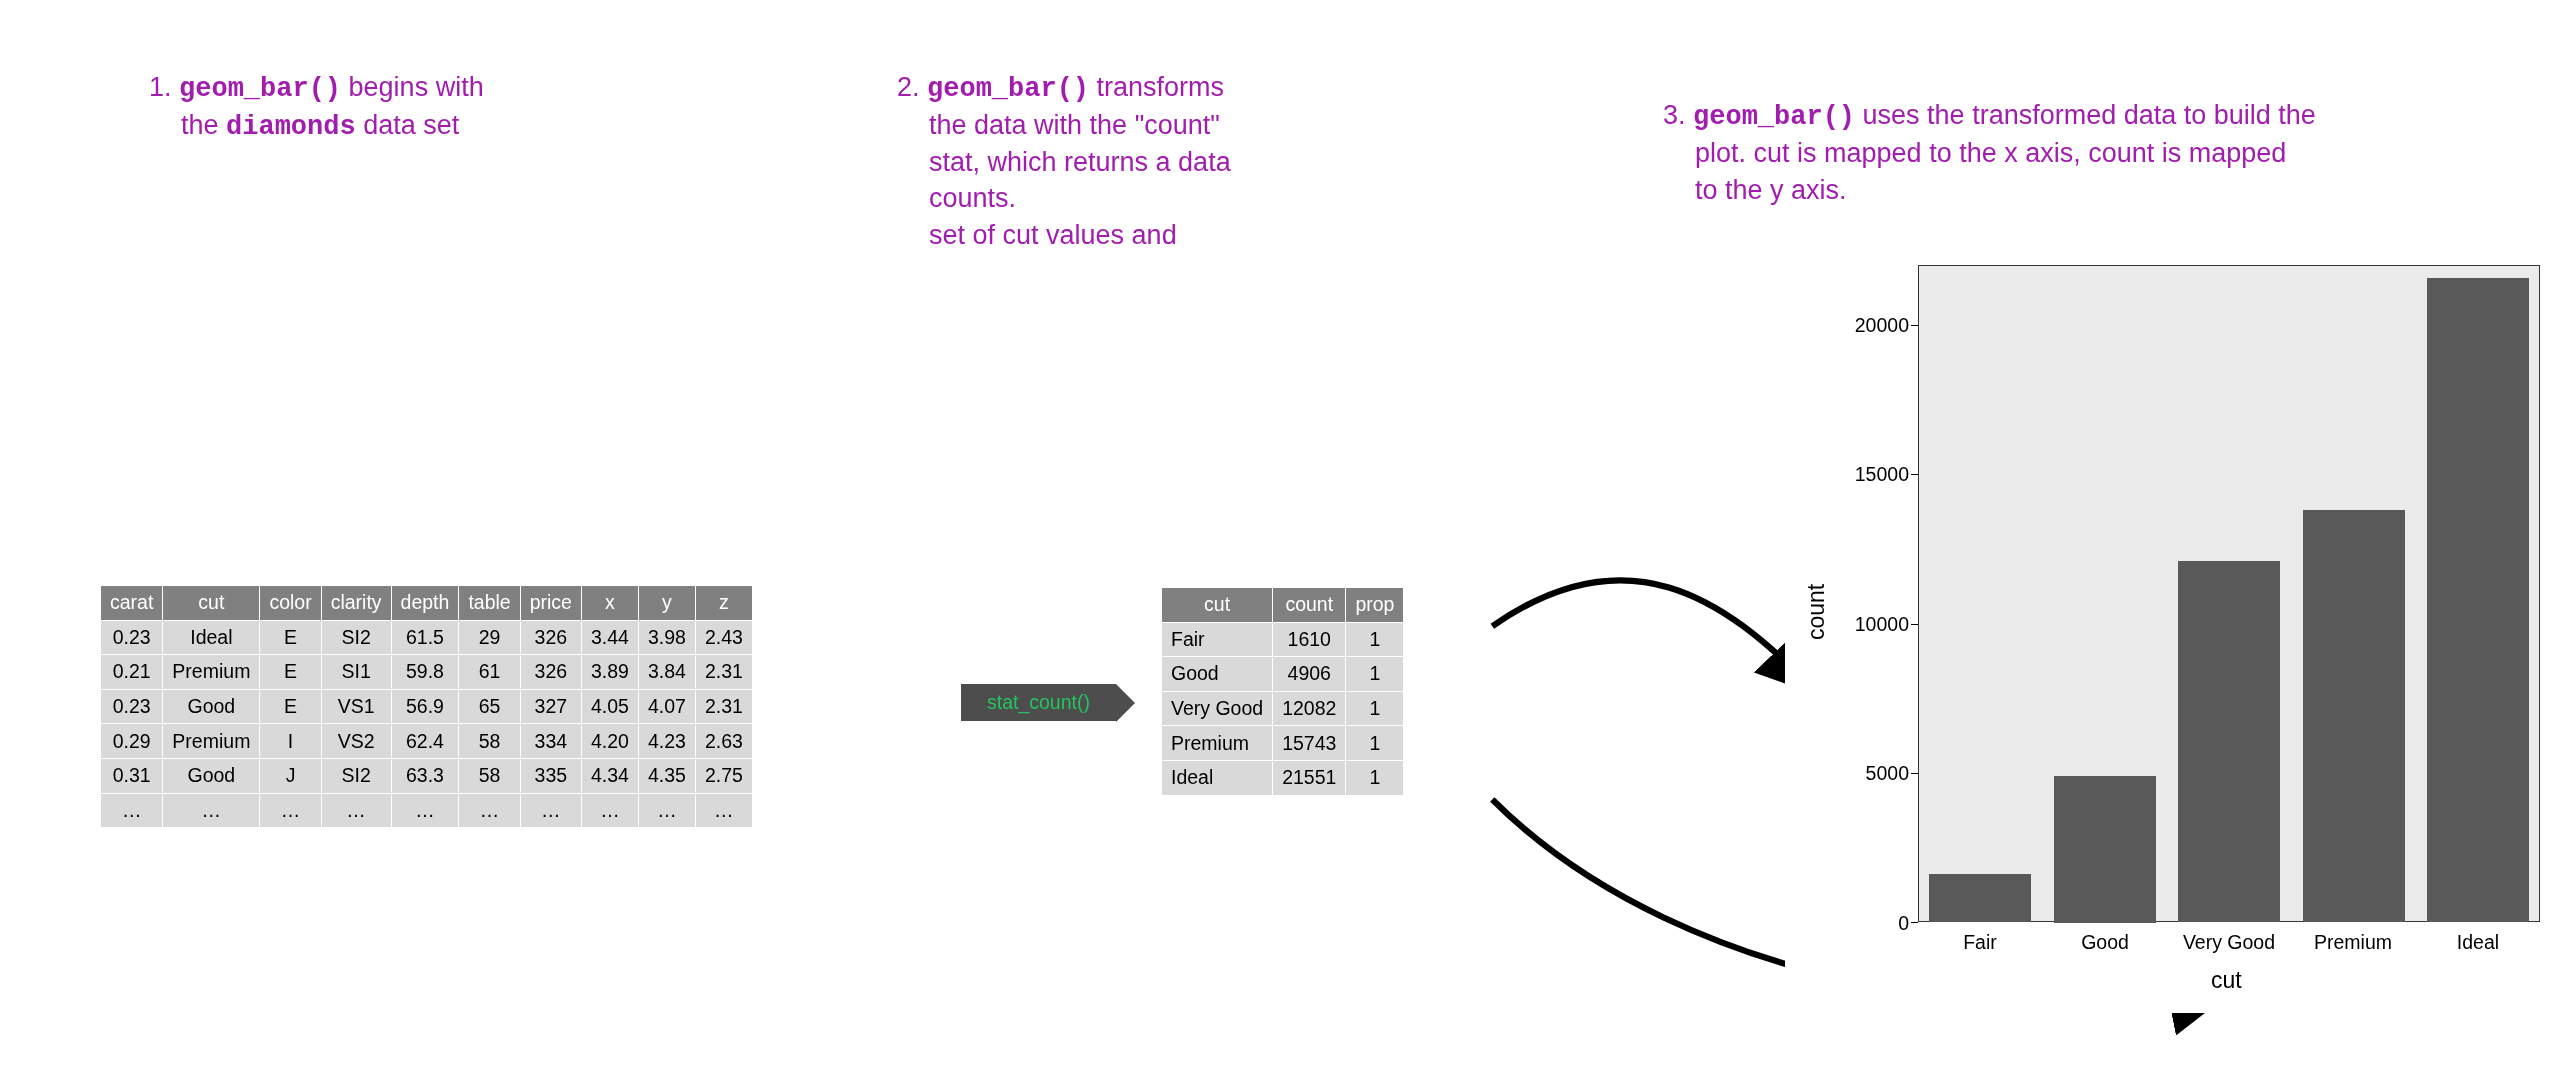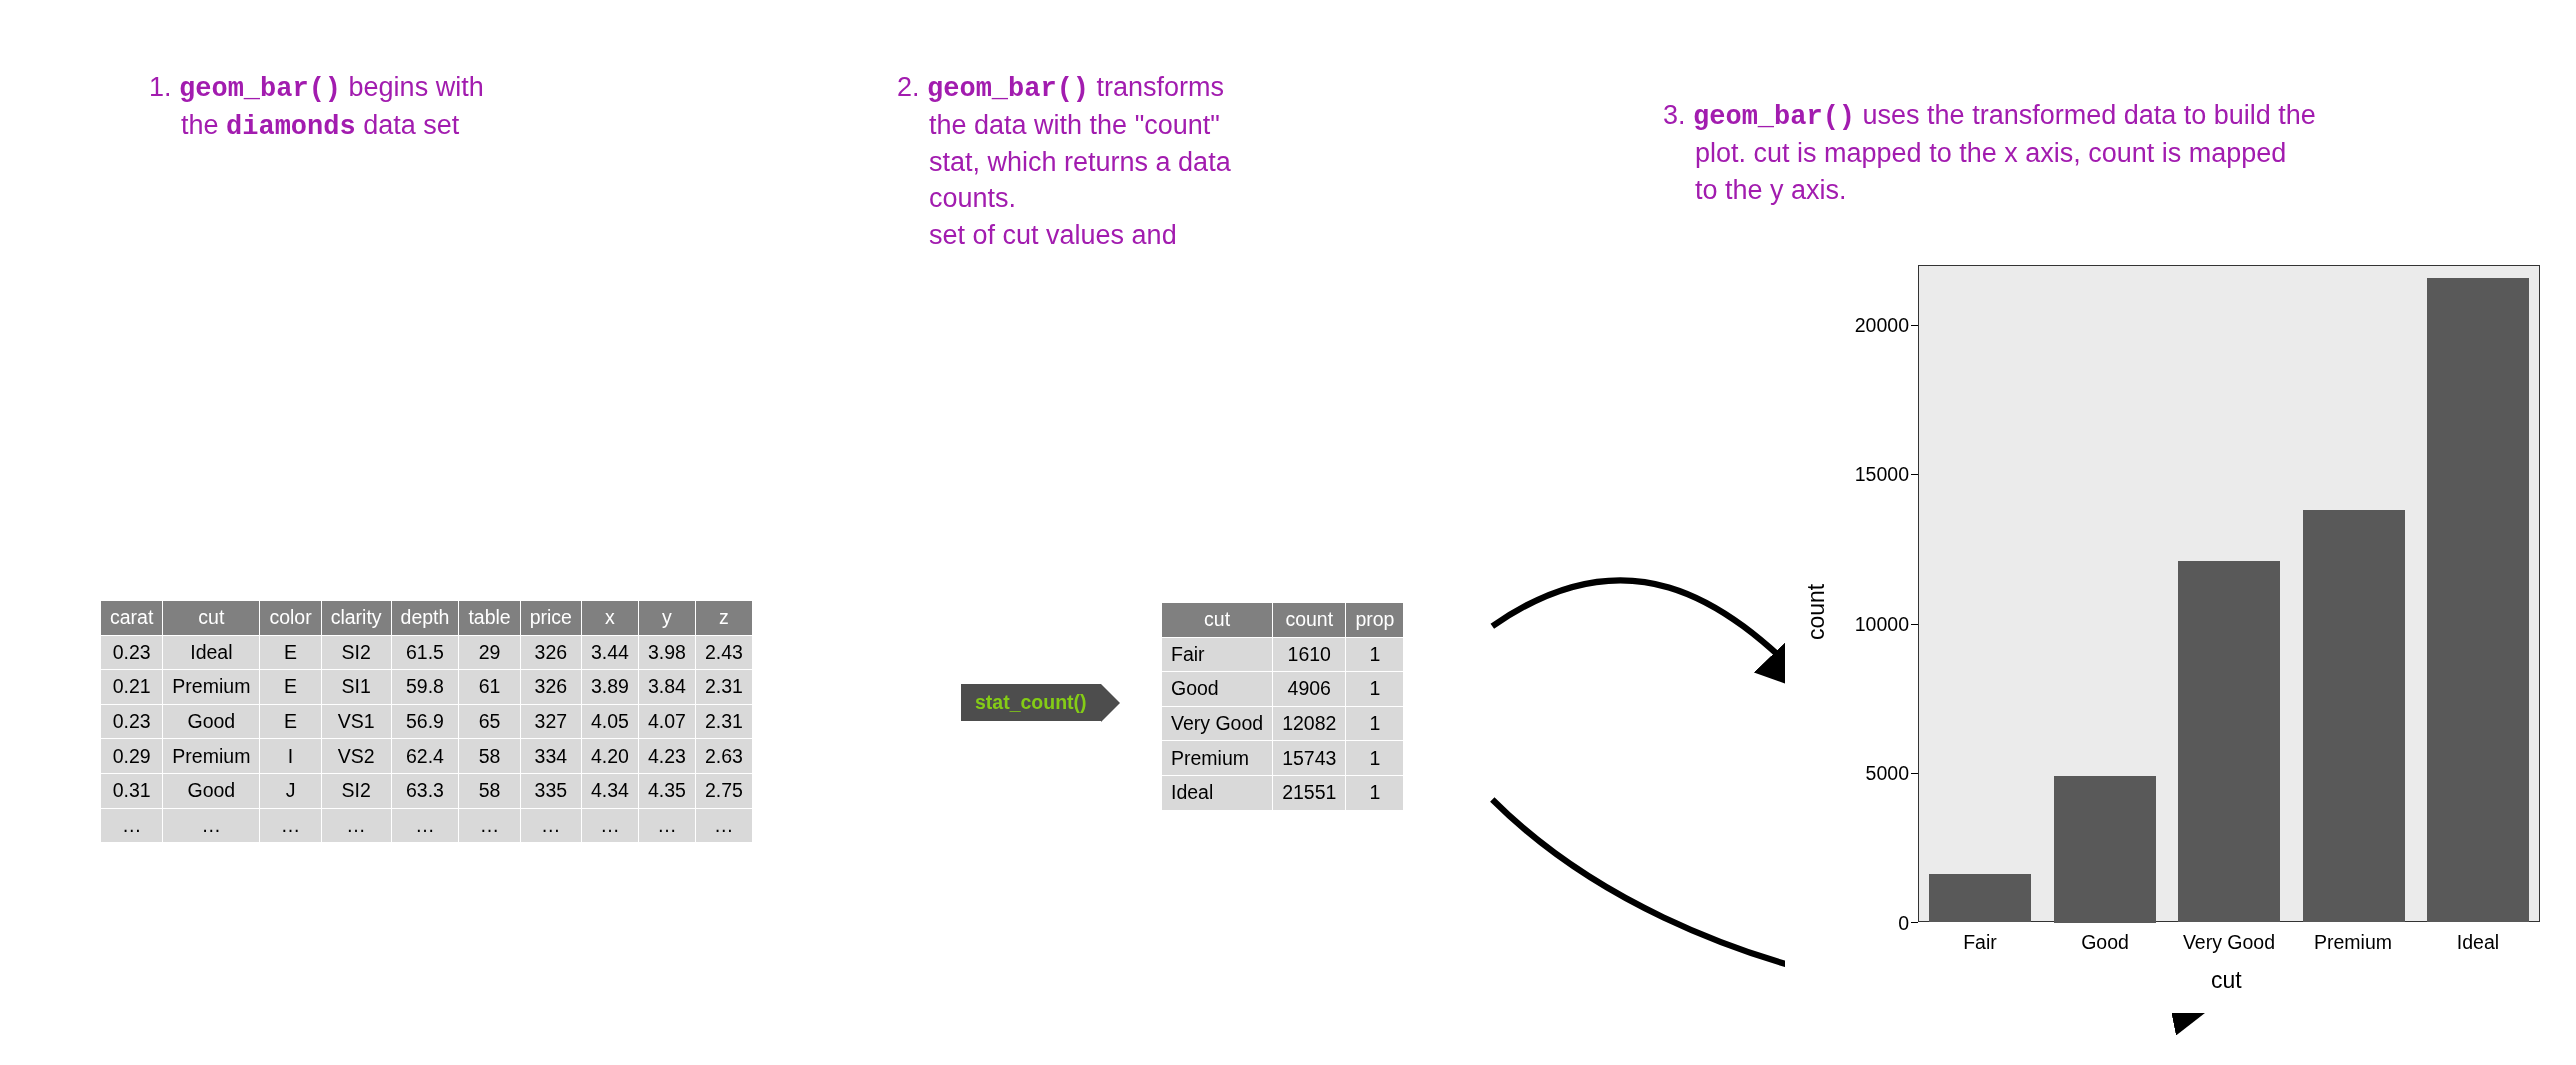--- a/index.html
+++ b/index.html
@@ -19,21 +19,20 @@
     line-height: 1.35;
     color: #a21caf;
   }
 
   
   .data-table {
     position: absolute;
     border-collapse: collapse;
     font-size: 19.5px;
     background: #0f766e;
-    margin-top: 15px;
   }
   .data-table th {
     background: #808080;
     color: #fff;
     font-weight: normal;
     padding: 5.3px 9px;
     text-align: center;
     border-right: 1.8px solid #fff;
     border-bottom: 1.8px solid #fff;
   }
@@ -45,24 +44,24 @@
     border-bottom: 1.8px solid #fff;
     color: #000;
   }
   .data-table th:last-child, .data-table td:last-child { border-right: none; }
   .data-table tr:last-child td { border-bottom: none; }
 
   
   .pill {
     position: absolute;
     background: #4d4d4d;
-    color: #84cc16;
-    font-weight: bold;
+    color: #22c55e;
+    font-weight: normal;
     font-size: 19.5px;
-    padding: 7px 14px;
+    padding: 7px 26px;
     border-radius: 0;
   }
   .pill::after {
     content: "";
     position: absolute;
     right: -19.5px;
     top: 0;
     width: 0; height: 0;
     border-top: 19.5px solid transparent;
     border-bottom: 19.5px solid transparent;

